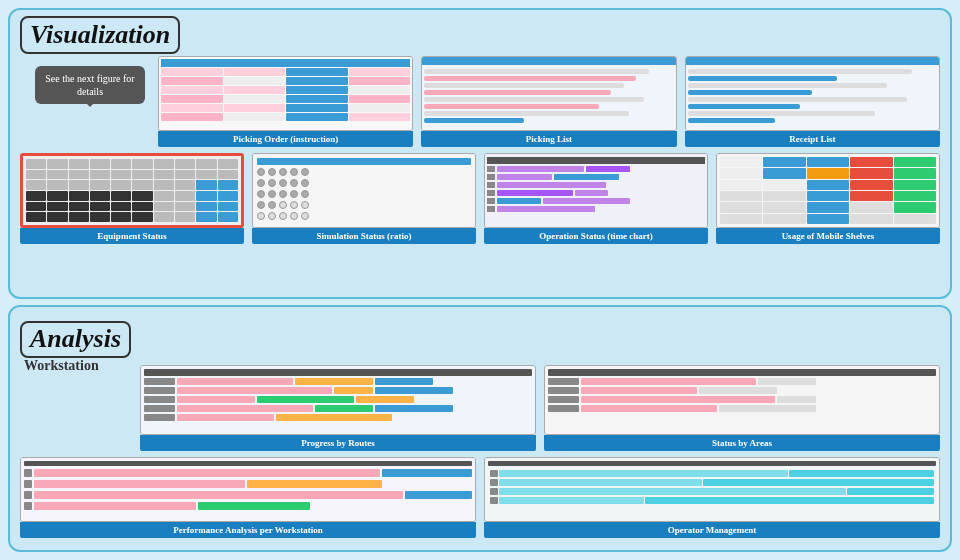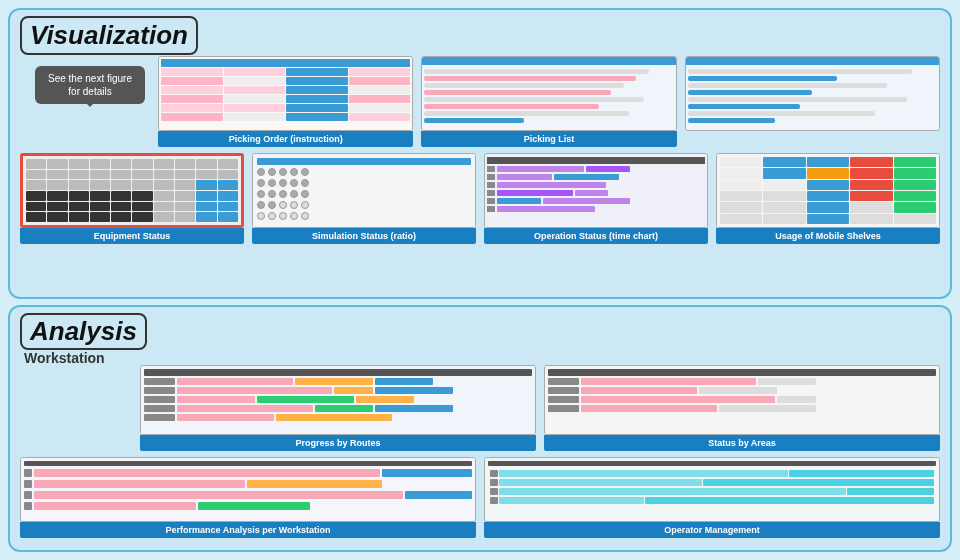--- a/index.html
+++ b/index.html
@@ -13,20 +13,21 @@
     }
 
     .main-container {
       width: 960px;
       height: 560px;
       background: #d6eef8;
       padding: 8px;
       display: flex;
       flex-direction: column;
       gap: 6px;
+      font-family: Liberation Serif, serif;
     }
 
     
     .visualization-section {
       background: #cce8f5;
       border: 2px solid #5abcd8;
       border-radius: 12px;
       padding: 8px 10px 8px 10px;
       position: relative;
       flex: 1.1;
@@ -164,21 +165,21 @@
       position: relative;
       flex: 3;
       display: flex;
       flex-direction: column;
     }
 
     .section-title-analysis {
       display: flex;
       flex-direction: column;
       position: absolute;
-      top: 6px;
+      top: 14px;
       left: 10px;
     }
 
     .analysis-title-main {
       font-size: 26px;
       font-weight: 900;
       color: #111;
       font-style: italic;
       border: 2.5px solid #333;
       border-radius: 8px;
@@ -511,20 +512,21 @@
                 <div class="screen-row-line" style="background:#3a9bd5;width:60%;"></div>
                 <div class="screen-row-line" style="background:#ddd;width:80%;"></div>
                 <div class="screen-row-line" style="background:#3a9bd5;width:50%;"></div>
                 <div class="screen-row-line" style="background:#ddd;width:88%;"></div>
                 <div class="screen-row-line" style="background:#3a9bd5;width:45%;"></div>
                 <div class="screen-row-line" style="background:#ddd;width:75%;"></div>
                 <div class="screen-row-line" style="background:#3a9bd5;width:35%;"></div>
               </div>
             </div>
           </div>
+          <div class="screenshot-label">Receipt List</div>
         </div>
       </div>
 
       <div class="viz-row">
 
         <div class="screenshot-card highlighted">
           <div class="screenshot-img" style="border:3px solid #e74c3c;">
             <div class="mini-screen screen-equipment">
               <div class="equip-cell"></div>
                 <div class="equip-cell"></div>

